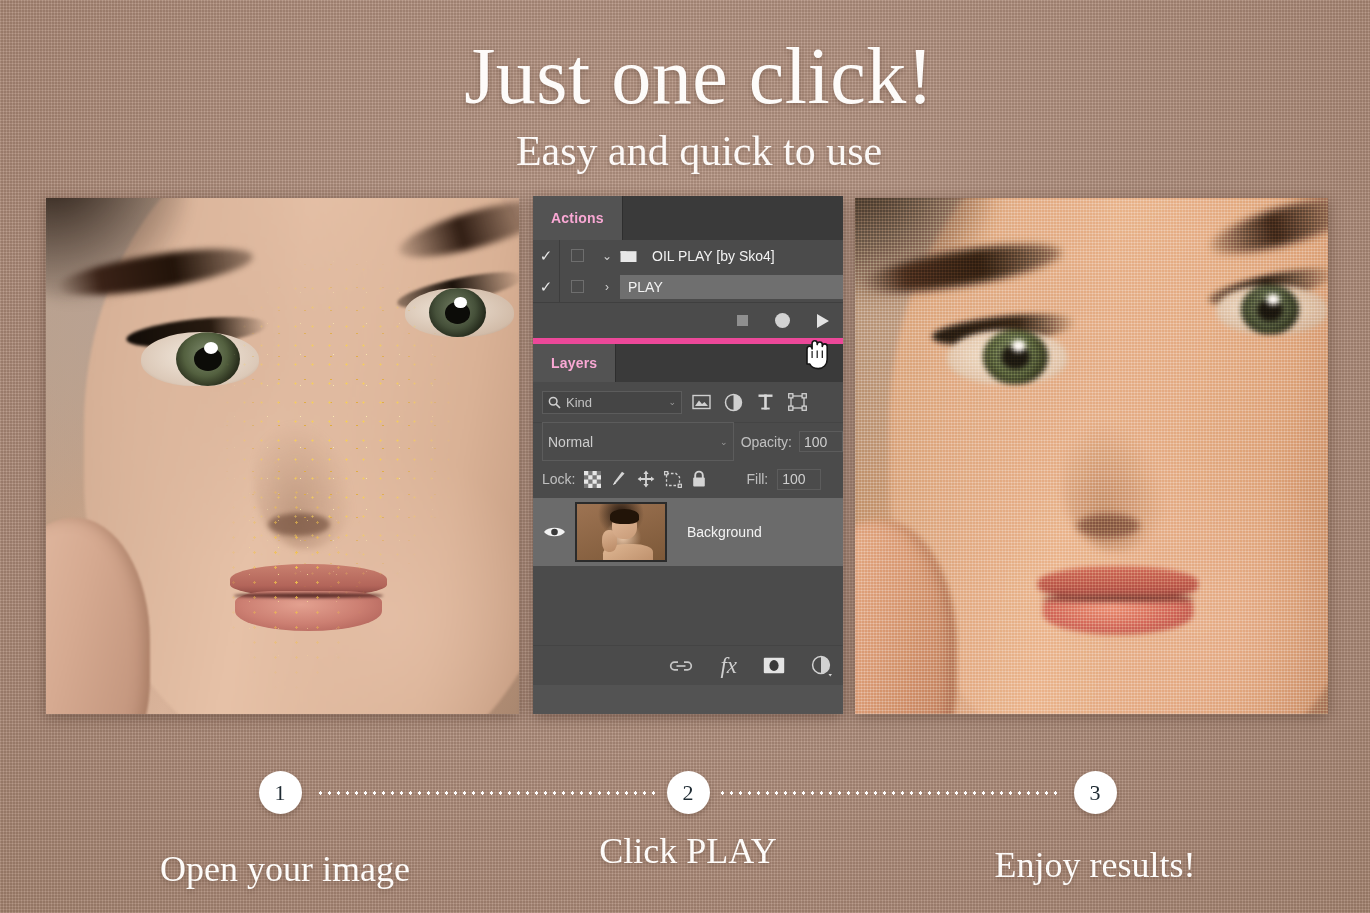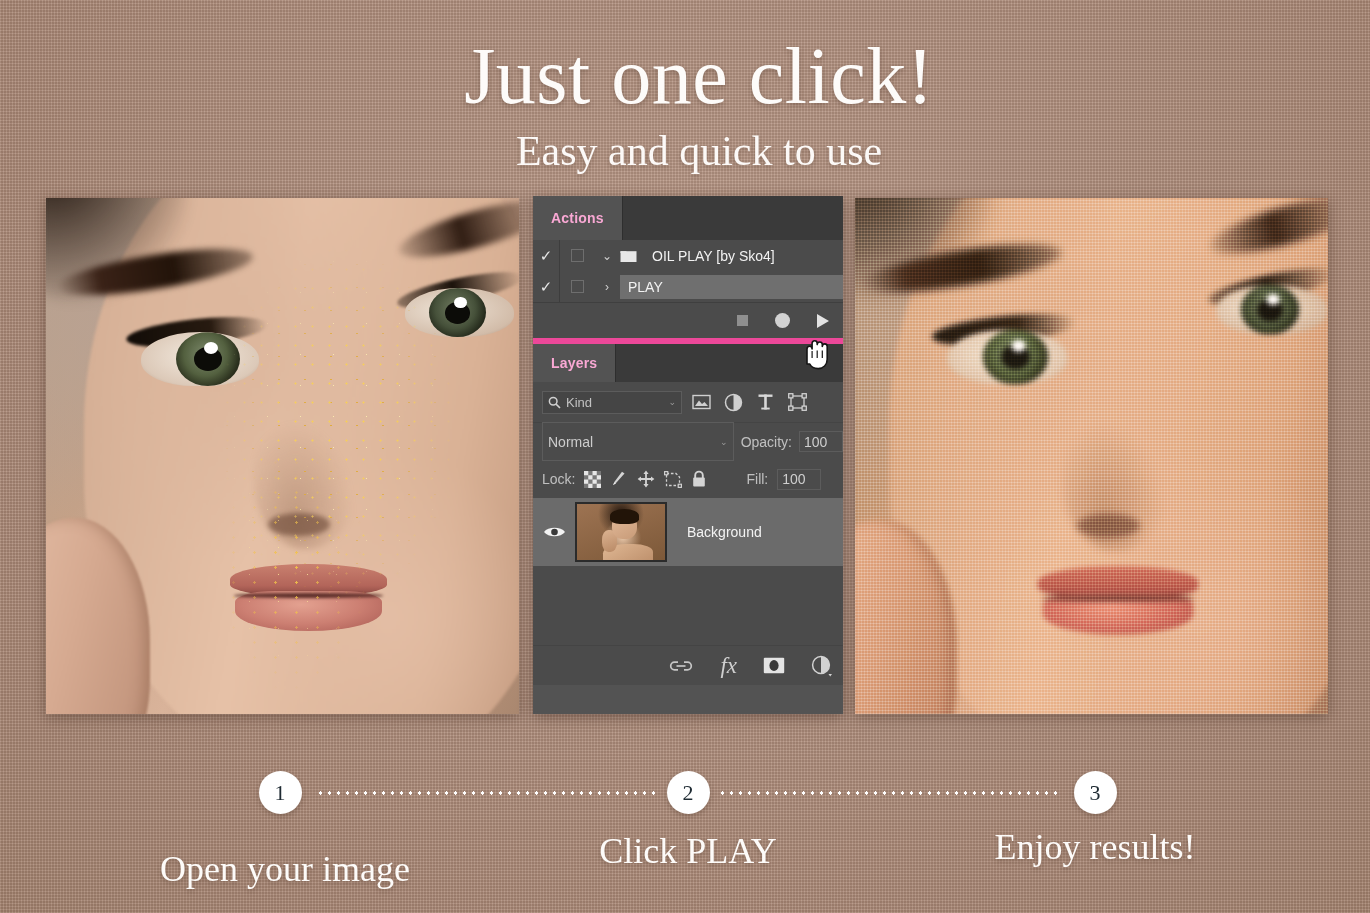--- a/index.html
+++ b/index.html
@@ -585,15 +585,15 @@
     <div class="step-label" style="margin-top:34px">Open your image</div>
   </div>
 
   <div class="step" style="left:568px; top:26px; width:240px;">
     <div class="step-circle">2</div>
     <div class="step-label" style="margin-top:16px">Click PLAY</div>
   </div>
 
   <div class="step" style="left:975px; top:26px; width:240px;">
     <div class="step-circle">3</div>
-    <div class="step-label" style="margin-top:12px">Enjoy results!</div>
+    <div class="step-label" style="margin-top:30px">Enjoy results!</div>
   </div>
 </div>
 
 </body></html>

